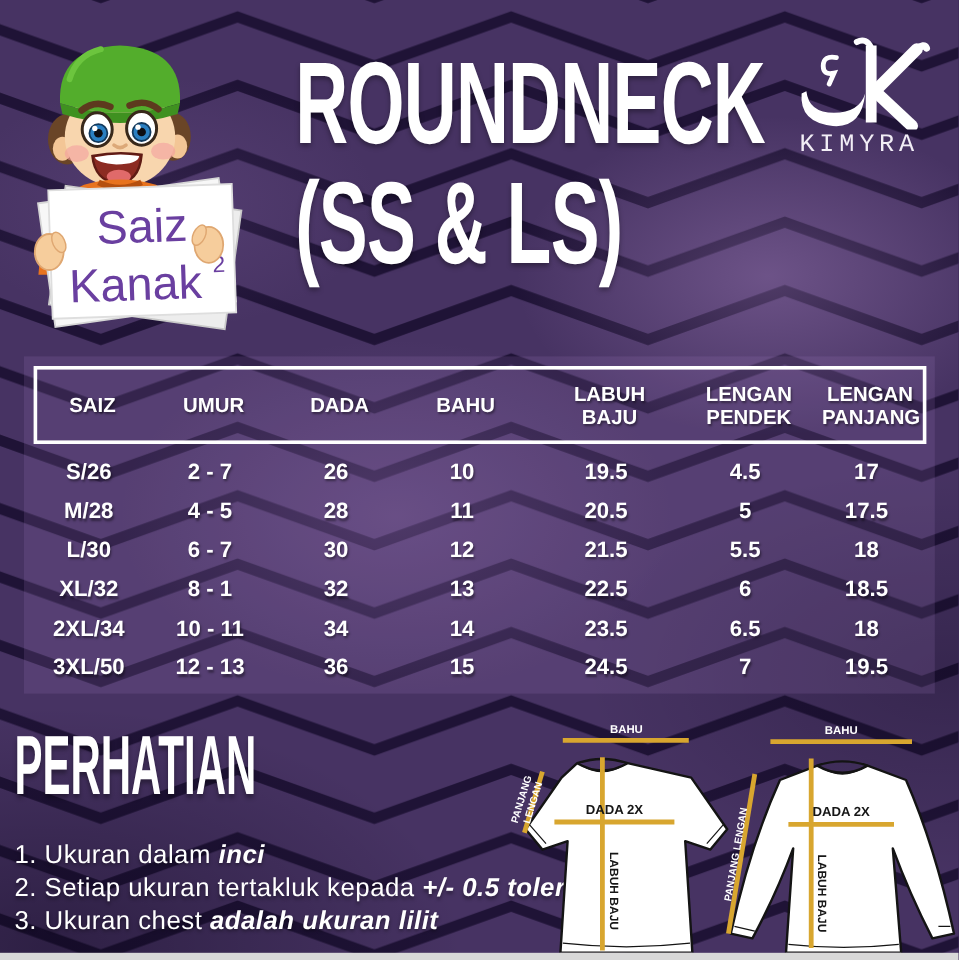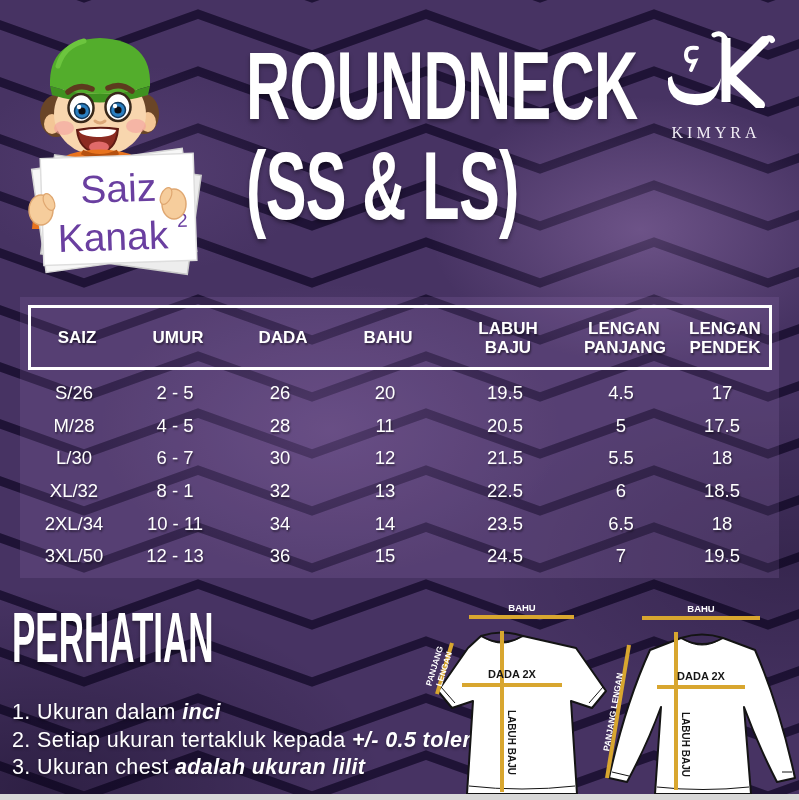--- a/index.html
+++ b/index.html
@@ -20,33 +20,33 @@
       radial-gradient(ellipse 480px 280px at 40px 790px, rgba(5,0,18,.38), rgba(5,0,18,0) 72%),
       radial-gradient(ellipse 420px 240px at 790px 560px, rgba(5,0,18,.25), rgba(5,0,18,0) 72%);}
 
   
   .title-block{left:246px;top:36px;z-index:3;color:#fff;font-weight:700;
     font-size:97px;line-height:100px;letter-spacing:-1px;white-space:nowrap;
     transform:scaleX(.63);transform-origin:left top;
     text-shadow:0 3px 6px rgba(0,0,0,.35);}
 
   .logo-block{left:638px;top:26px;width:156px;z-index:3;text-align:center;}
-  .logo-word{color:#f2eef6;font-family:Liberation Serif, serif;font-size:16px;
-    letter-spacing:4px;margin-top:16px;white-space:nowrap;}
+  .logo-word{color:#f2eef6;font-family:Liberation Mono, monospace;font-size:21px;
+    letter-spacing:4px;margin-top:2px;white-space:nowrap;}
 
   
   .table-panel{left:20px;top:297px;width:759px;height:281px;z-index:2;
     background:rgba(168,132,200,.16);}
   .grid7{display:grid;grid-template-columns:92px 110px 100px 110px 130px 102px 100px;
     align-items:center;justify-items:center;}
   .thead{left:28px;top:305px;width:744px;height:65px;z-index:3;
     border:3px solid #fff;color:#fff;font-weight:700;font-size:17px;line-height:19px;
     text-align:center;text-shadow:1px 2px 2px rgba(0,0,0,.45);}
   .thead .hc{max-width:80px;}
-  .tbody{left:28px;top:377px;width:744px;z-index:3;color:#fff;font-weight:400;
+  .tbody{left:28px;top:377px;width:744px;z-index:3;color:#fff;font-weight:700;
     font-size:18.5px;text-align:center;text-shadow:1px 2px 2px rgba(0,0,0,.45);}
   .trow{height:32.6px;}
 
   
   .note-title{left:12px;top:603px;z-index:3;color:#fff;font-weight:700;font-size:70px;
     line-height:70px;white-space:nowrap;transform:scaleX(.5);transform-origin:left top;
     text-shadow:0 3px 5px rgba(0,0,0,.35);}
   .notes{left:12px;top:699px;z-index:3;color:#fff;font-size:21.5px;line-height:27.5px;
     letter-spacing:.4px;text-shadow:0 2px 3px rgba(0,0,0,.4);}
   .notes .em{font-weight:700;font-style:italic;}
@@ -158,30 +158,30 @@
   </div>
 
   <div class="abs table-panel"></div>
 
   <div class="abs thead grid7">
     <div class="hc">SAIZ</div>
     <div class="hc">UMUR</div>
     <div class="hc">DADA</div>
     <div class="hc">BAHU</div>
     <div class="hc">LABUH BAJU</div>
+    <div class="hc">LENGAN PENDEK</div>
     <div class="hc">LENGAN PANJANG</div>
-    <div class="hc">LENGAN PENDEK</div>
   </div>
 
   <div class="abs tbody">
     <div class="trow grid7">
       <div>S/26</div>
-      <div>2 - 5</div>
+      <div>2 - 7</div>
       <div>26</div>
-      <div>20</div>
+      <div>10</div>
       <div>19.5</div>
       <div>4.5</div>
       <div>17</div>
     </div>
     <div class="trow grid7">
       <div>M/28</div>
       <div>4 - 5</div>
       <div>28</div>
       <div>11</div>
       <div>20.5</div>

